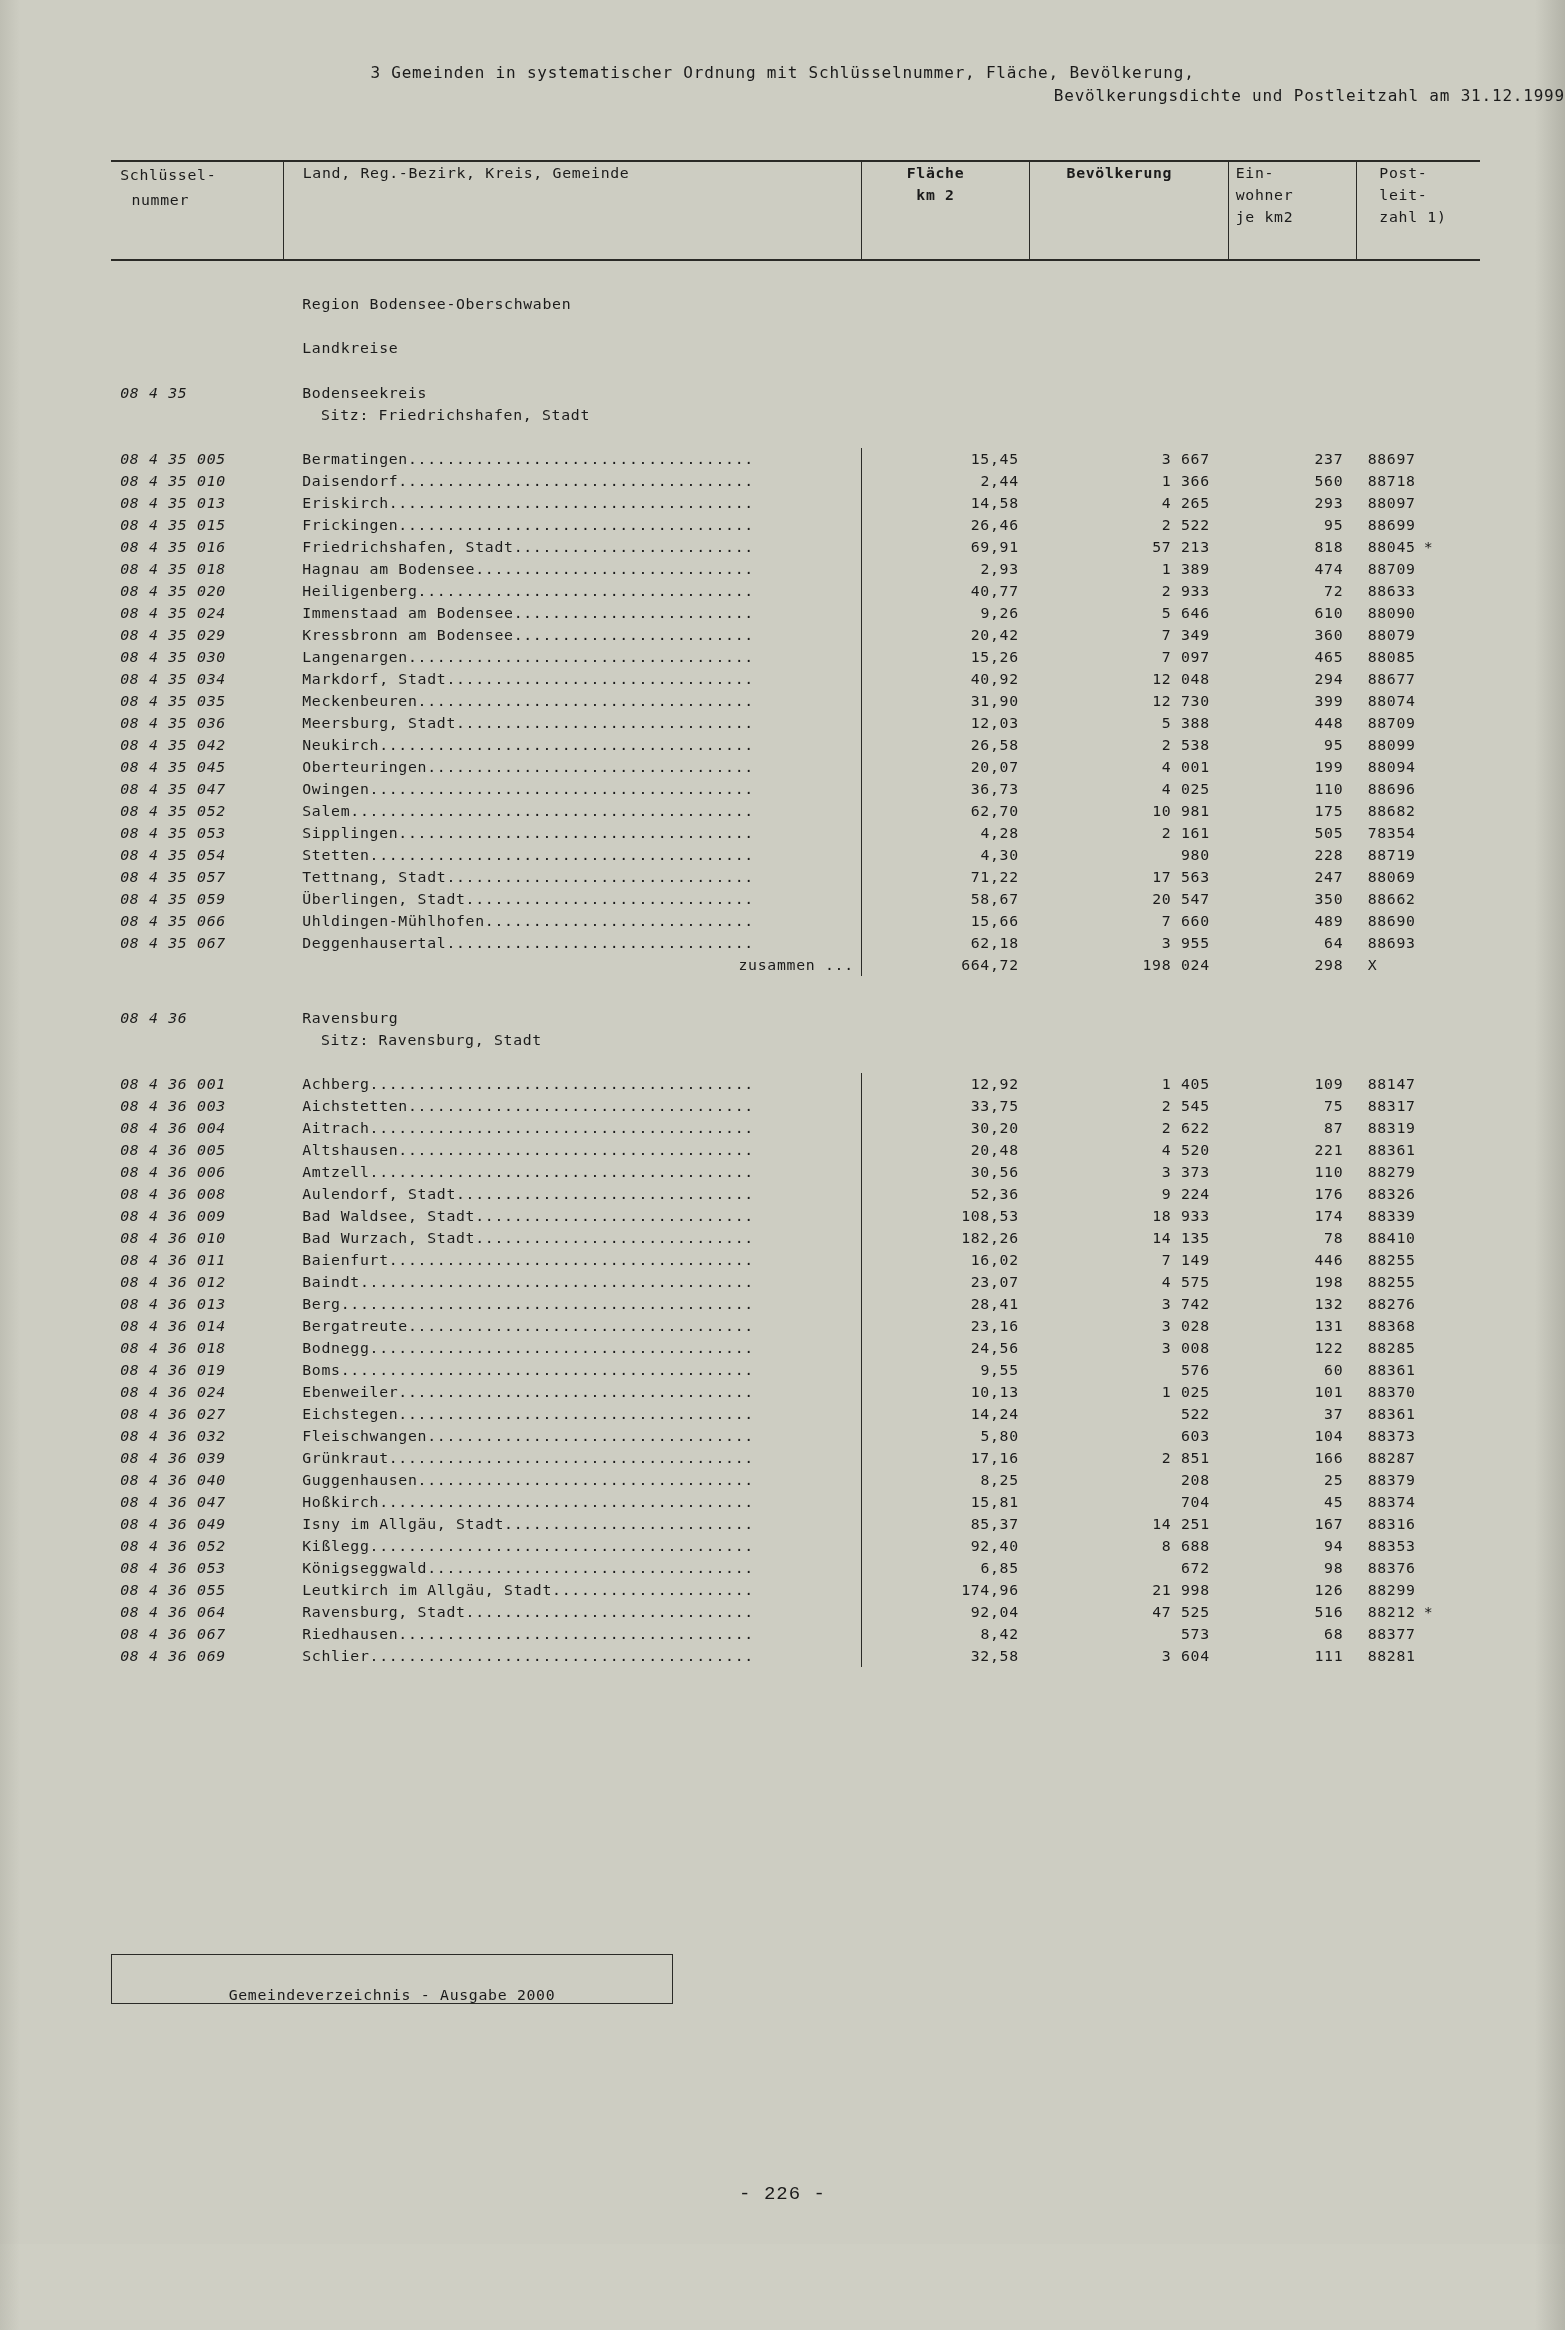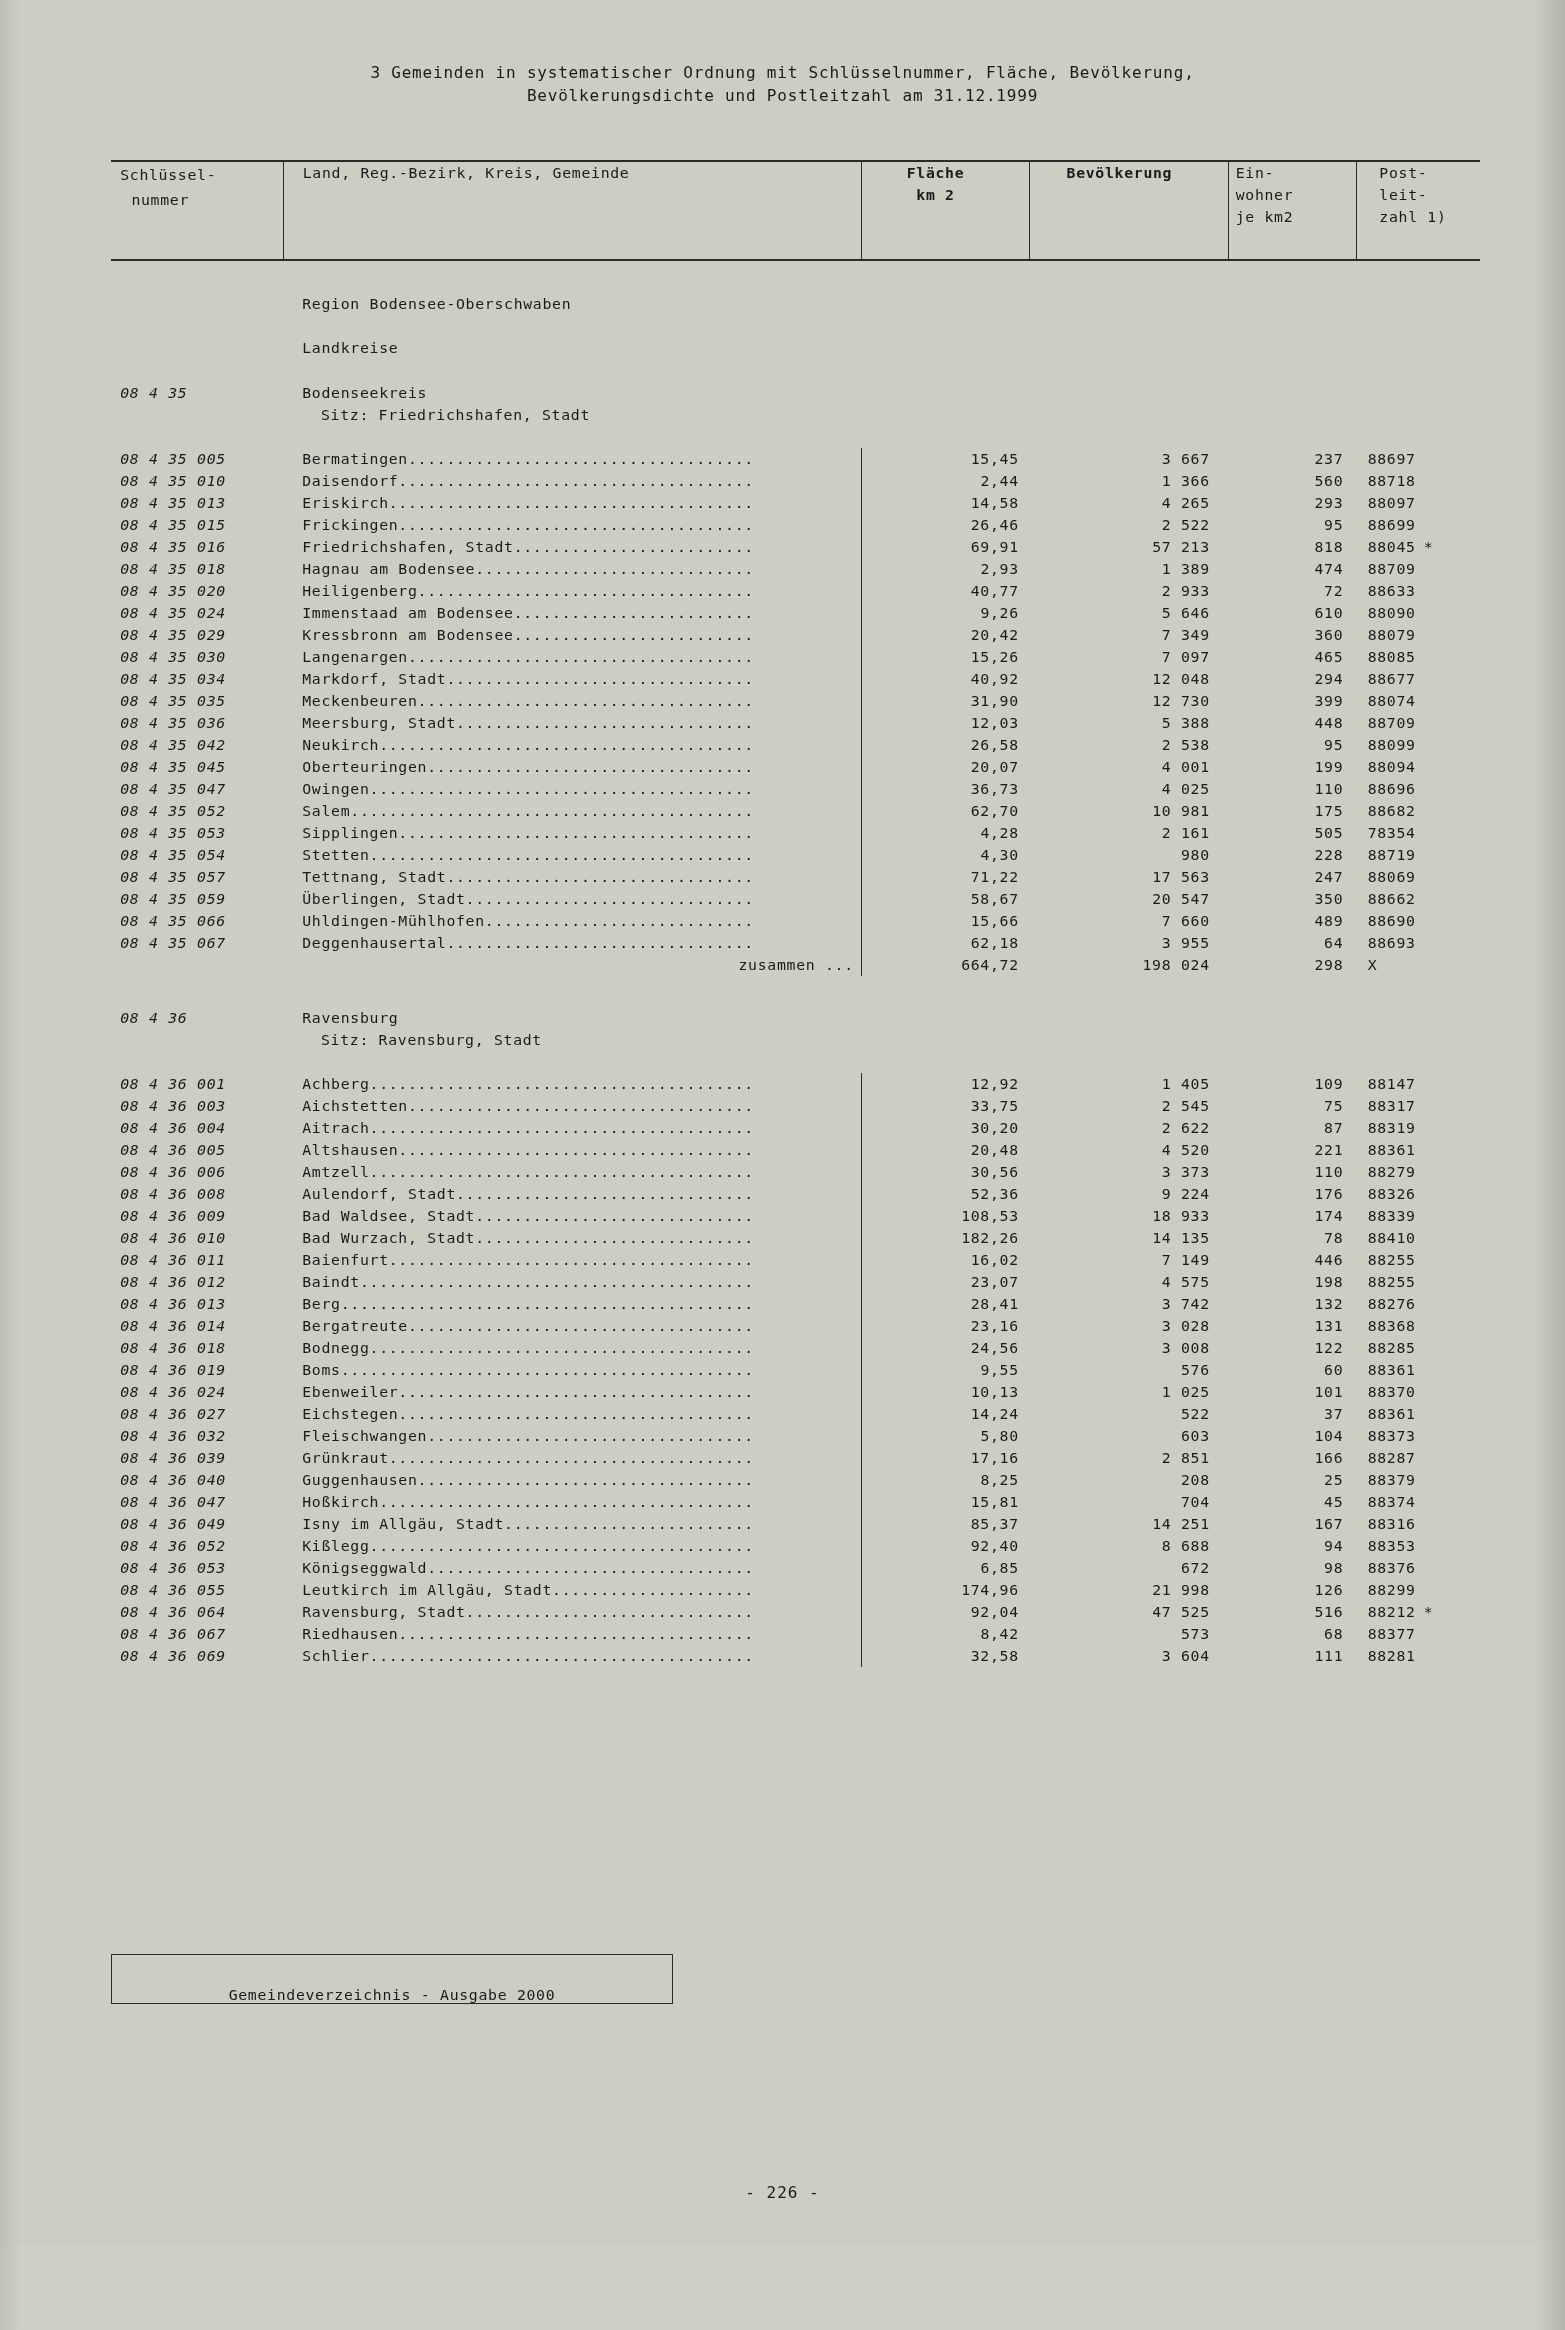--- a/index.html
+++ b/index.html
@@ -37,21 +37,21 @@
   }
   .title {
     position: absolute;
     left: 0; top: 61px;
     width: 1565px;
     text-align: center;
     font-size: 16px;
     letter-spacing: 0.8px;
     line-height: 23.4px;
   }
-  .title .l2 { display:block; }
+  .title .l2 { display:block;text-align:right; }
 
   .tablewrap {
     position: absolute;
     left: 111px;
     top: 160px;
     width: 1369px;
   }
   table.main {
     border-collapse: collapse;
     width: 1369px;
@@ -105,22 +105,23 @@
     justify-content: center;
     font-size: 14.8px;
     letter-spacing: 0.7px;
   }
   .pagenum {
     position: absolute;
     left: 0;
     top: 2183px;
     width: 1565px;
     text-align: center;
-    font-size: 16px;
+    font-size: 19px;
     letter-spacing: 1px;
+    font-family: Liberation Mono, monospace;
   }
 </style>
 </head>
 <body>
 
 <div class="page">
   <div class="edge-left"></div>
   <div class="edge-right"></div>
 
   <div class="title">

